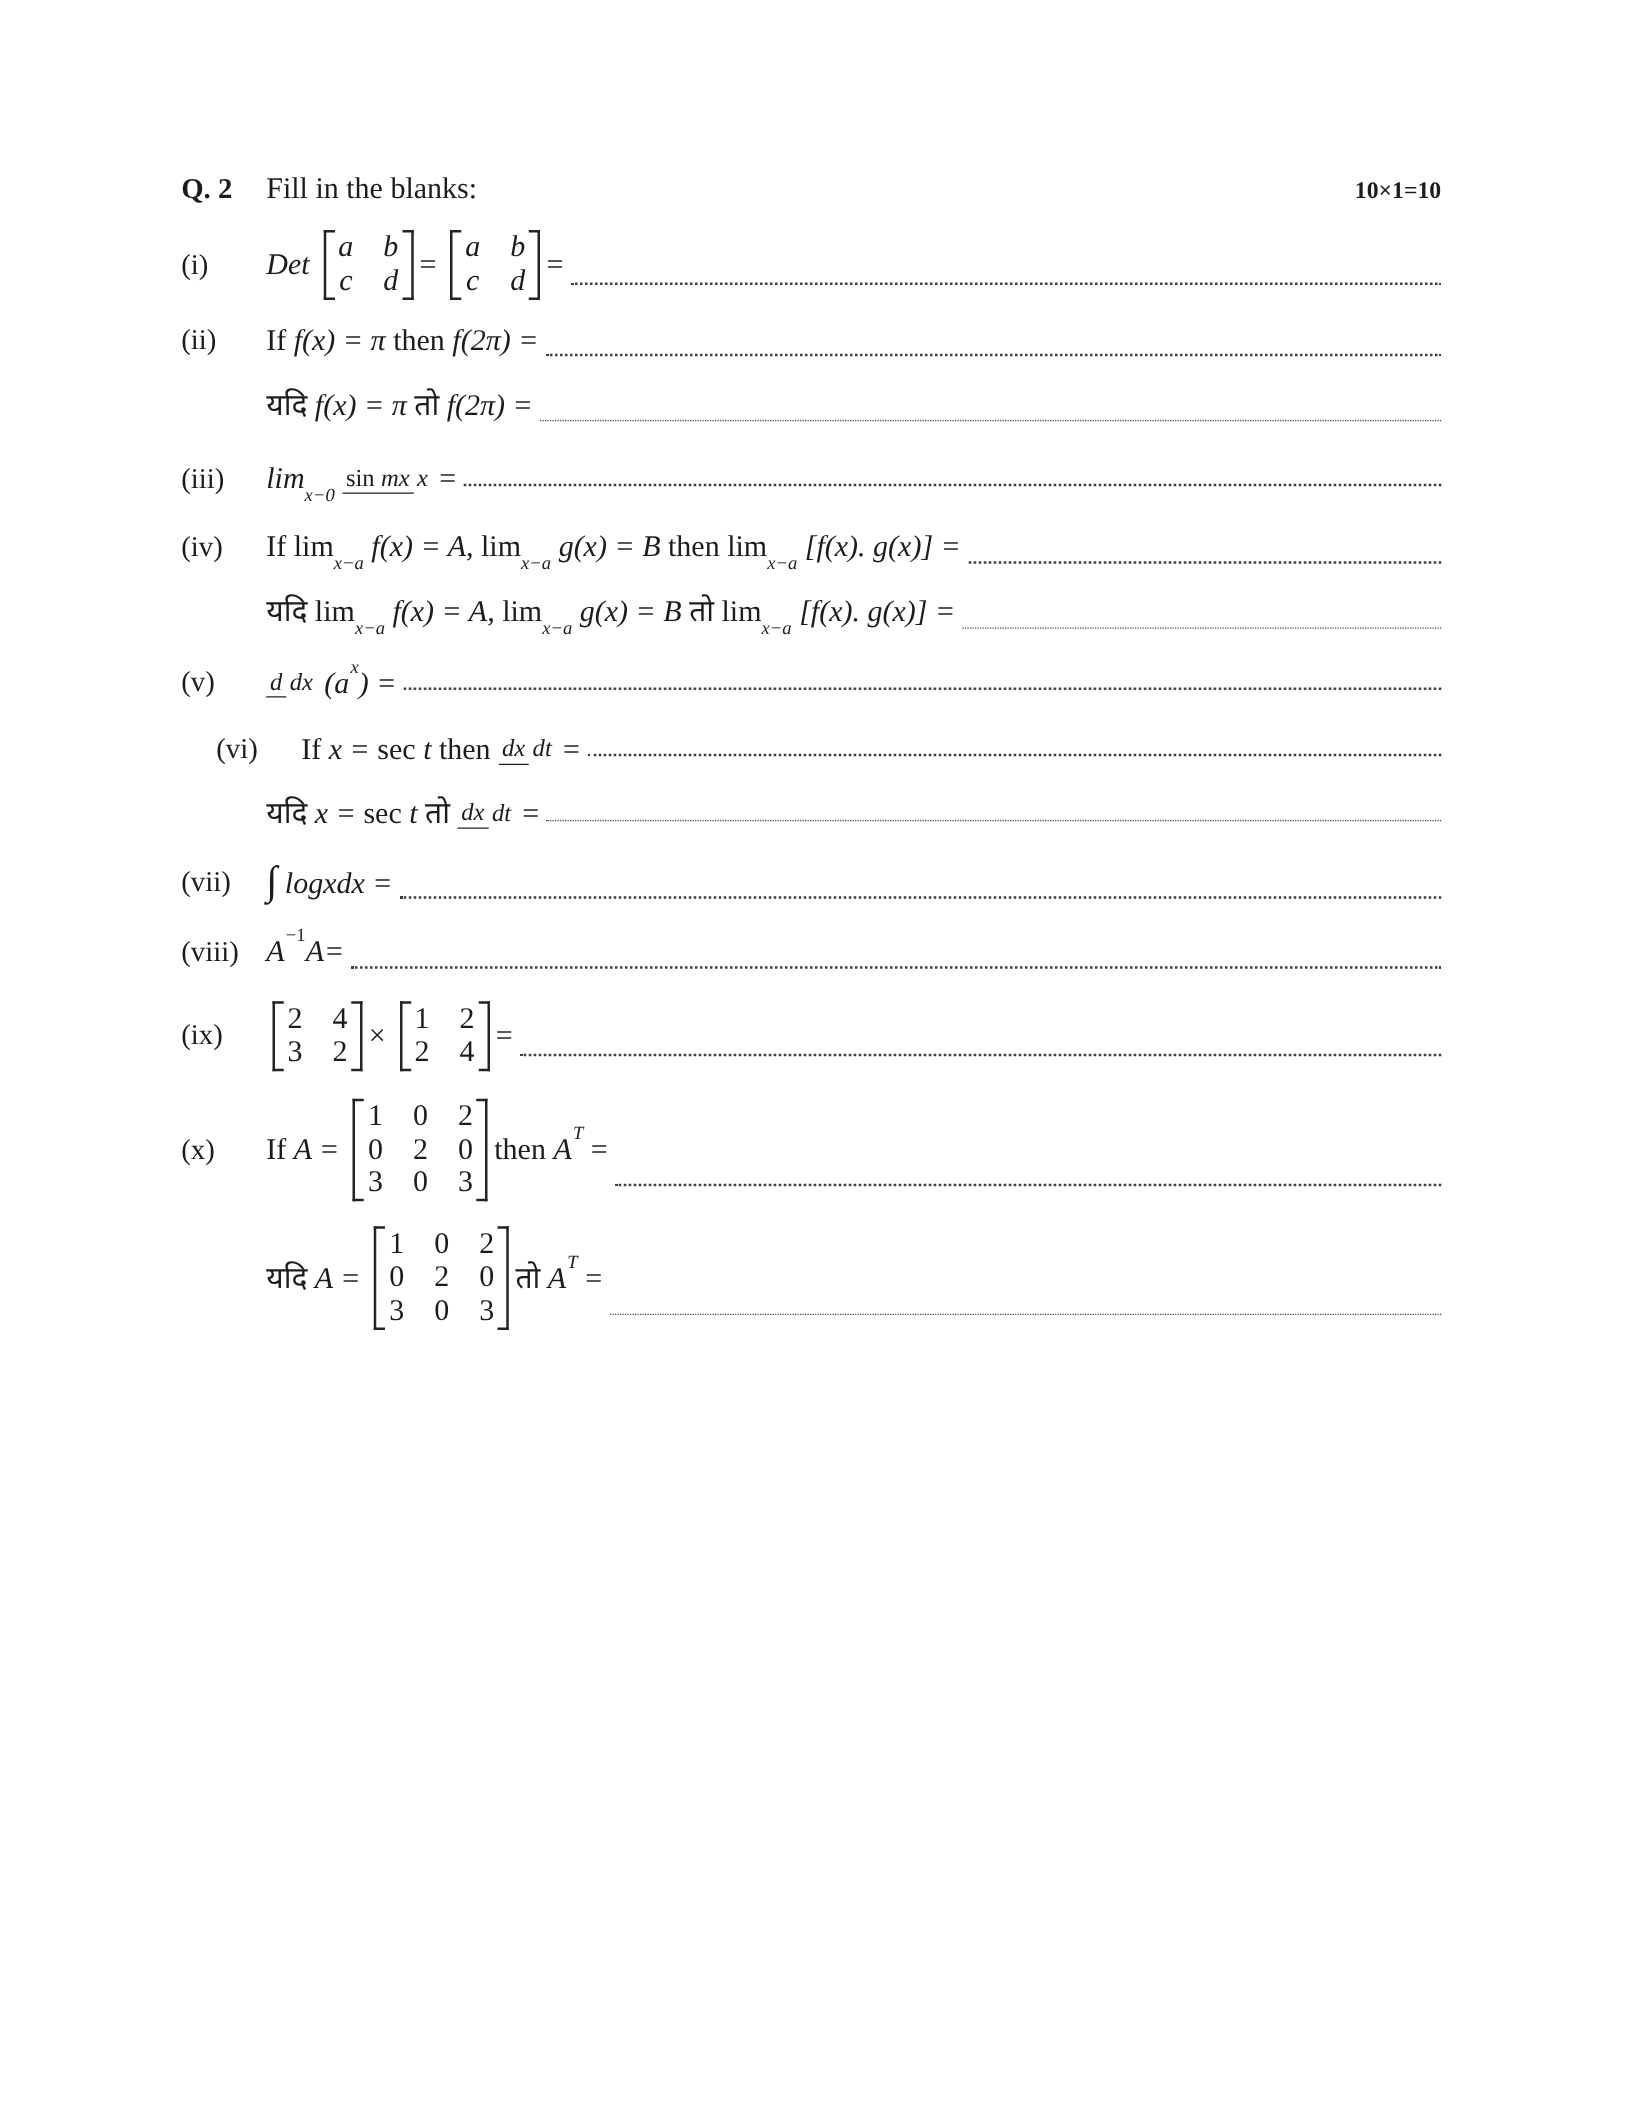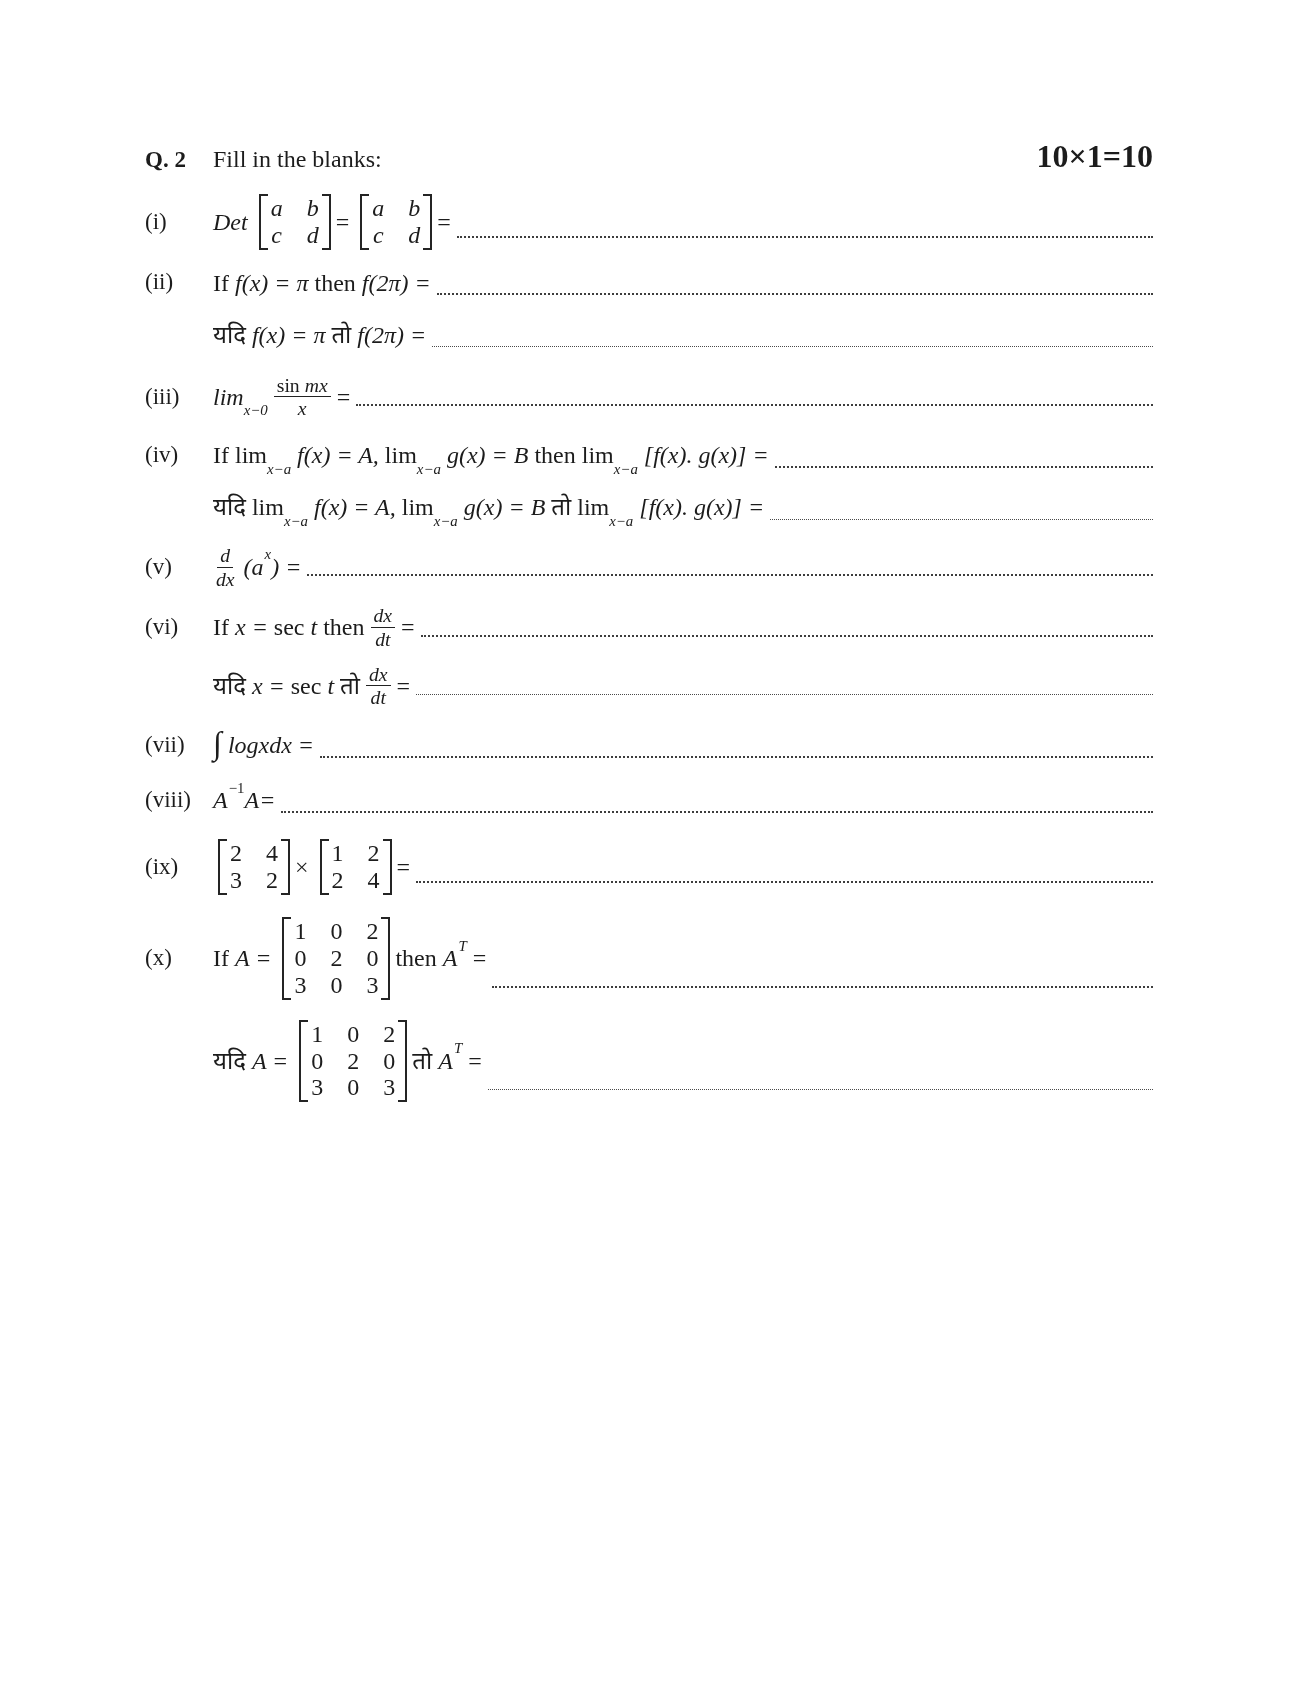--- a/index.html
+++ b/index.html
@@ -17,48 +17,48 @@
   .row{display:flex;align-items:center;}
   .qcol{flex:0 0 68px;font-size:23px;}
   .body{display:inline-flex;align-items:center;white-space:nowrap;}
   .body > *{margin-right:6px;}
   .it{font-style:italic;}
   .rm{font-style:normal;}
   .bold{font-weight:bold;}
   .dots{flex:1 1 40px;min-width:40px;border-bottom:2px dotted #3d3d3d;height:1.05em;align-self:center;}
   .dots.fine{border-bottom:1.6px dotted #4a4a4a;}
   
-  .frac{display:inline-flex;flex-direction:column;align-items:center;font-size:0.82em;line-height:1.15;vertical-align:middle;}
+  .frac{display:inline-flex;flex-direction:row;align-items:center;font-size:0.82em;line-height:1.15;vertical-align:middle;}
   .frac .fn{border-bottom:1.6px solid #222;padding:0 3px;display:inline-flex;gap:5px;}
   .frac .fd{padding:0 3px;}
   
   .mx{display:inline-flex;flex-direction:column;justify-content:center;position:relative;padding:3px 11px;margin:0 5px;text-align:center;}
   .mx::before,.mx::after{content:"";position:absolute;top:2px;bottom:2px;width:7px;border:2px solid #242424;}
   .mx::before{left:0;border-right:none;}
   .mx::after{right:0;border-left:none;}
   .mrow{display:flex;justify-content:center;gap:22px;line-height:1.12;}
   .mrow span{min-width:14px;text-align:center;}
   sub.lim-sub{font-size:0.62em;font-style:italic;position:relative;top:0.32em;line-height:0;margin-top:12px;}
   sup.sp{font-size:0.62em;position:relative;top:-0.45em;line-height:0;margin-left:1px;}
   .intg{font-size:1.35em;line-height:1;position:relative;top:-2px;}
   
   .hdr{display:flex;align-items:baseline;}
   .hdr .title{font-size:24px;}
   .hdr .spacer{flex:1;}
-  .hdr .marks{font-weight:bold;font-size:32px;font-family:Liberation Serif, serif;}
+  .hdr .marks{font-weight:bold;font-size:19px;font-family:Liberation Serif, serif;}
   .subtitle{margin-left:68px;font-size:25px;}
   .devanagari{font-family:"Liberation Serif","DejaVu Sans",serif;}
   
   .footer{position:absolute;left:143px;right:150px;top:1542px;}
   .bar-thick{height:9px;background:var(--footer-bar);}
   .bar-thin{height:2.5px;background:var(--footer-bar);margin-top:3px;}
   .footer-text{display:flex;justify-content:space-between;margin-top:9px;font-size:23px;}
   
   .mb16{margin-bottom:16px;} .mb22{margin-bottom:22px;} .mb24{margin-bottom:24px;}
-  .mb20{margin-bottom:20px;} .mb14{margin-bottom:14px;} .mb12{margin-bottom:12px;}
+  .mb20{margin-bottom:20px;} .mb14{margin-bottom:14px;} .mb12{margin-bottom:12px;margin-left:28px;}
   .mb18{margin-bottom:18px;}
   .tall .dots{align-self:flex-end;margin-bottom:14px;}
 </style>
 </head>
 <body>
 
 <div class="page">
   <div class="content">
 
     <div class="row hdr mb16">

